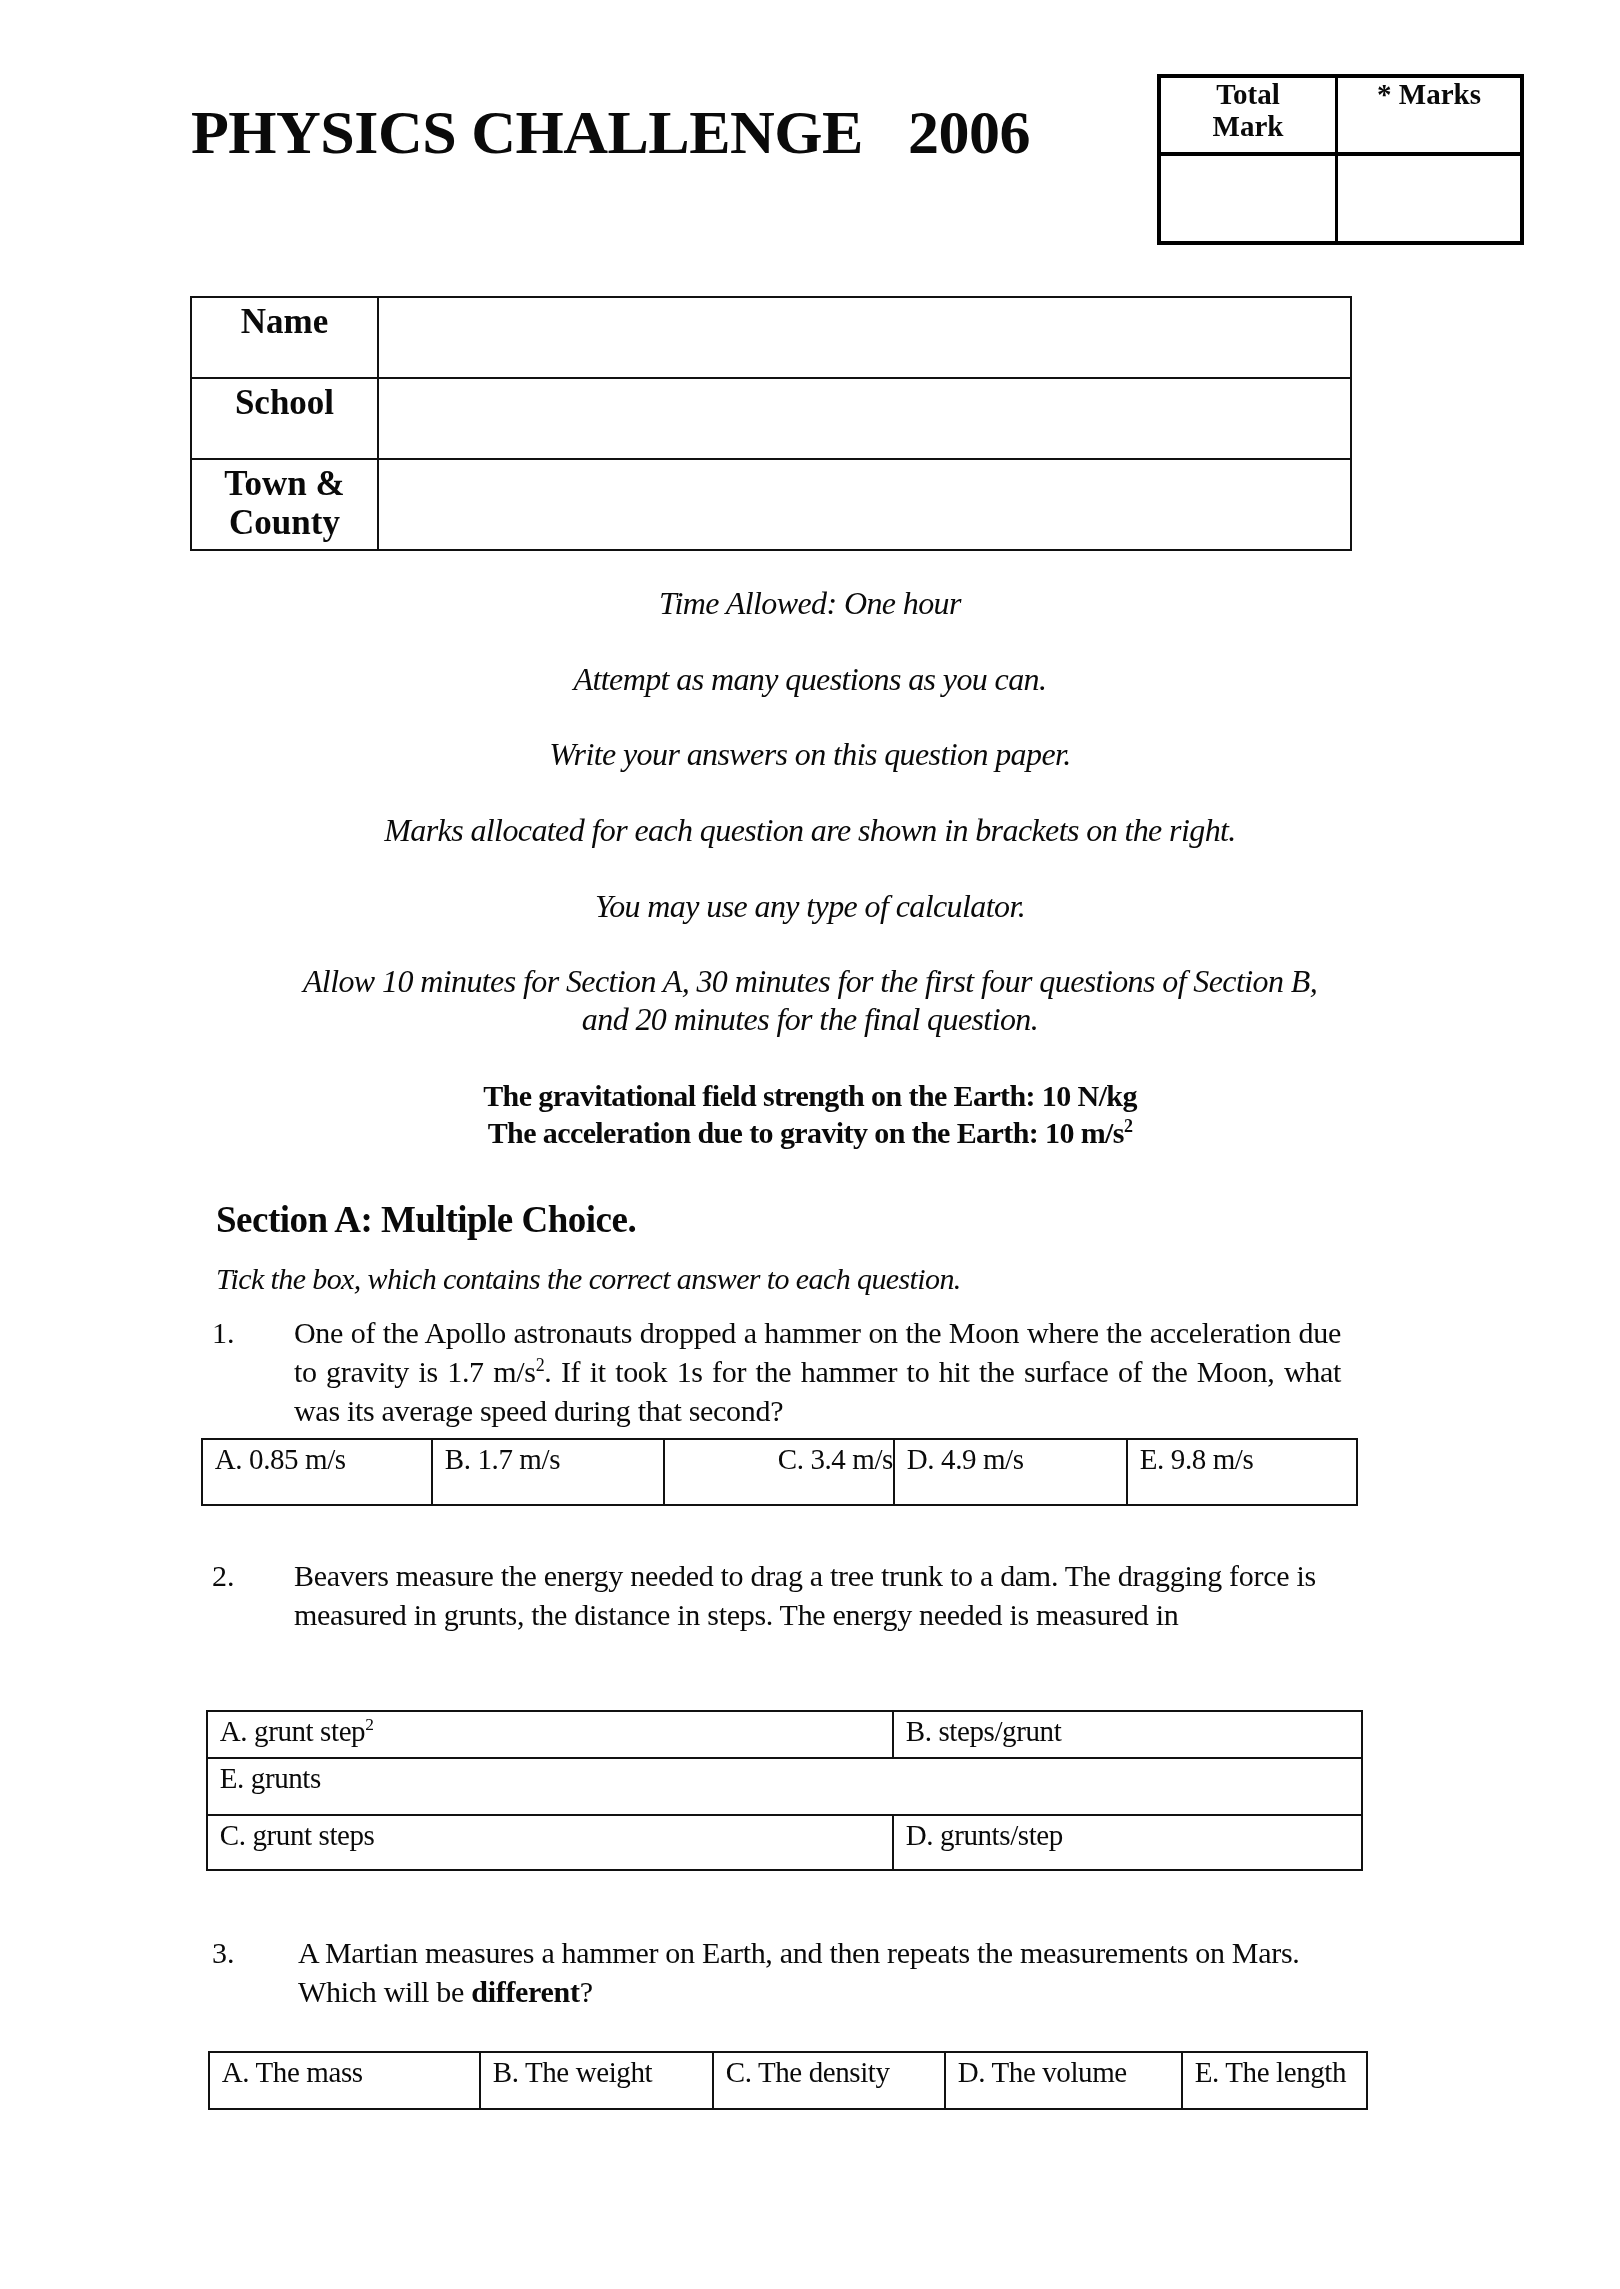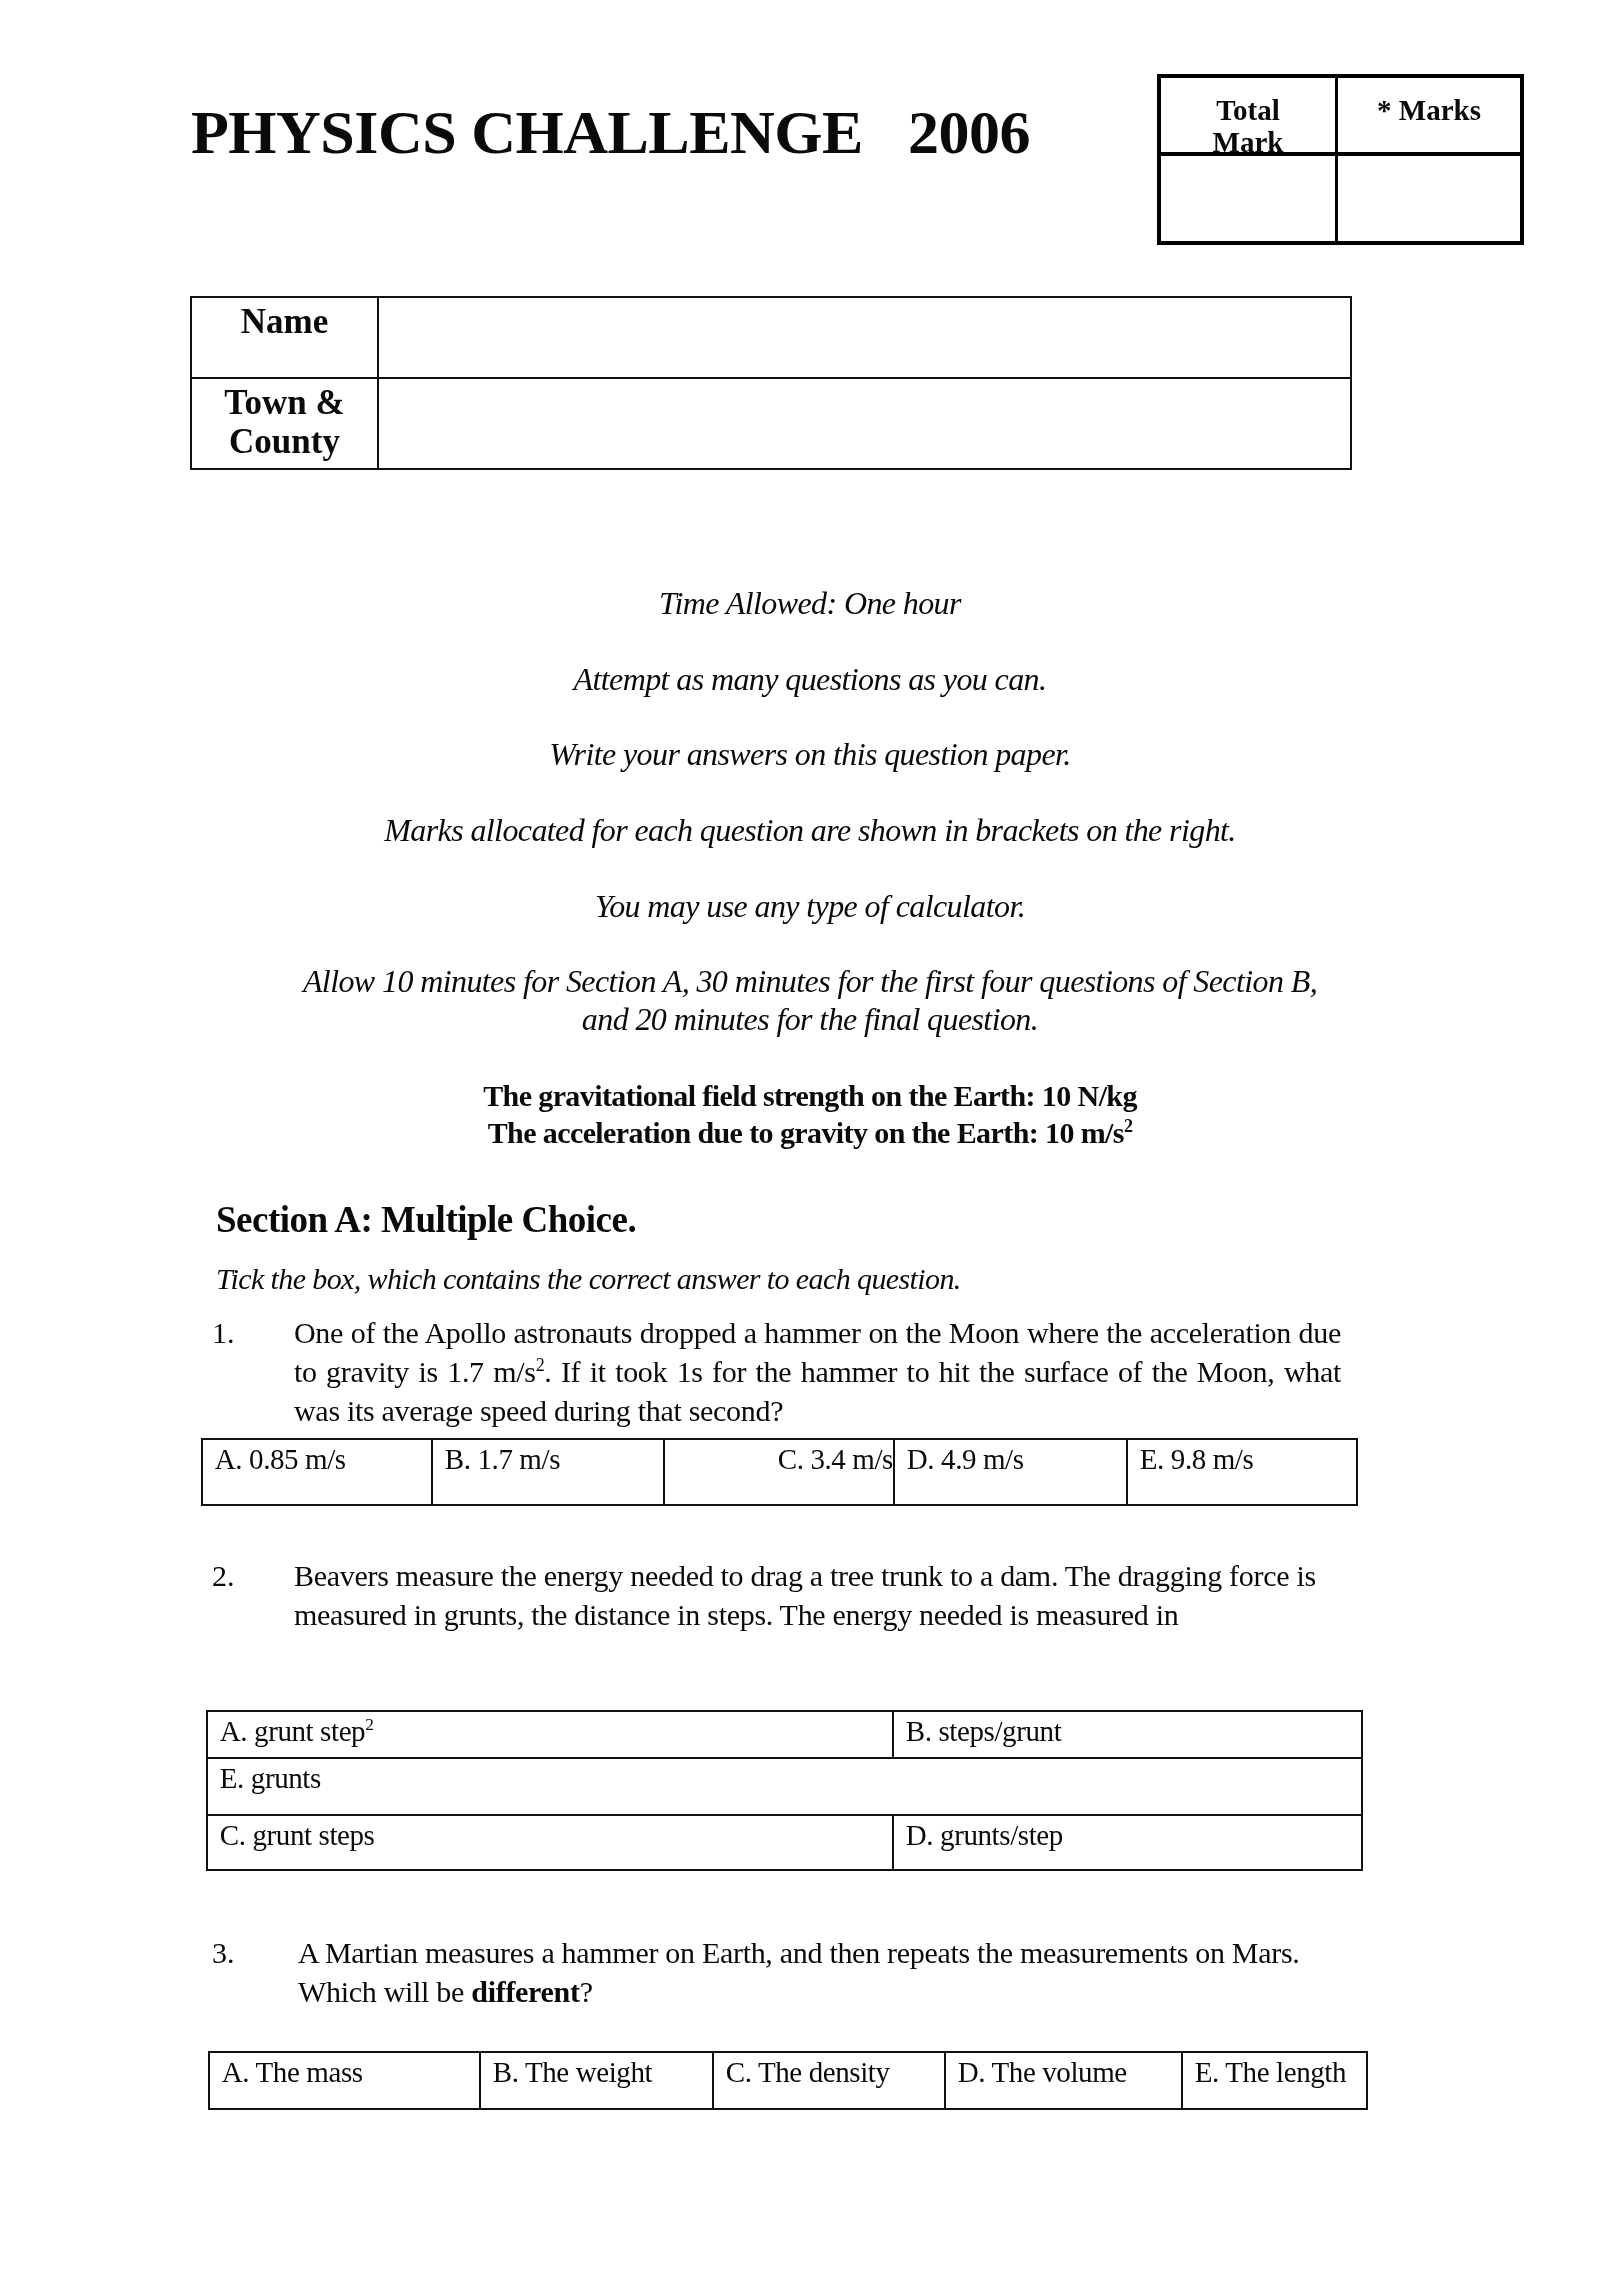--- a/index.html
+++ b/index.html
@@ -15,21 +15,21 @@
       letter-spacing: -0.5px; white-space: nowrap; line-height: 1;
     }
     #title .year { margin-left: 45px; }
 
     
     #marks-box {
       left: 1157px; top: 74px; width: 367px; height: 171px;
       border: 4.9px solid #000; box-sizing: border-box;
       display: grid; grid-template-columns: 177px 1fr; grid-template-rows: 78px 1fr;
     }
-    #marks-box .cell { box-sizing: border-box; text-align: center; font-weight: bold; font-size: 29px; line-height: 32px; padding-top: 16px; }
+    #marks-box .cell { box-sizing: border-box; text-align: center; font-weight: bold; font-size: 29px; line-height: 32px; padding-top: 0; }
     #marks-box .c1 { border-right: 3.9px solid #000; border-bottom: 4.9px solid #000; }
     #marks-box .c2 { border-bottom: 4.9px solid #000; }
     #marks-box .c3 { border-right: 3.9px solid #000; }
 
     
     #details {
       left: 190px; top: 296px; width: 1162px; border-collapse: collapse;
     }
     #details td { border: 2px solid #111; vertical-align: top; }
     #details td.lab {
@@ -84,20 +84,24 @@
     <div>* Marks</div>
   </div>
   <div class="cell c3"></div>
   <div class="cell c4"></div>
 </div>
 
 <table id="details" class="abs">
   <tbody>
       <tr class="r1">
     <td class="lab">Name</td>
+    <td class="val"><input type="text" value="" style=""></td>
+  </tr>
+  <tr class="r2">
+    <td class="lab">School</td>
     <td class="val"><input type="text" value="" style=""></td>
   </tr>
   <tr class="r3">
     <td class="lab">
       <div>Town &amp;</div>
       <div>County</div>
     </td>
     <td class="val"><input type="text" value="" style=""></td>
   </tr>
 </tbody>

